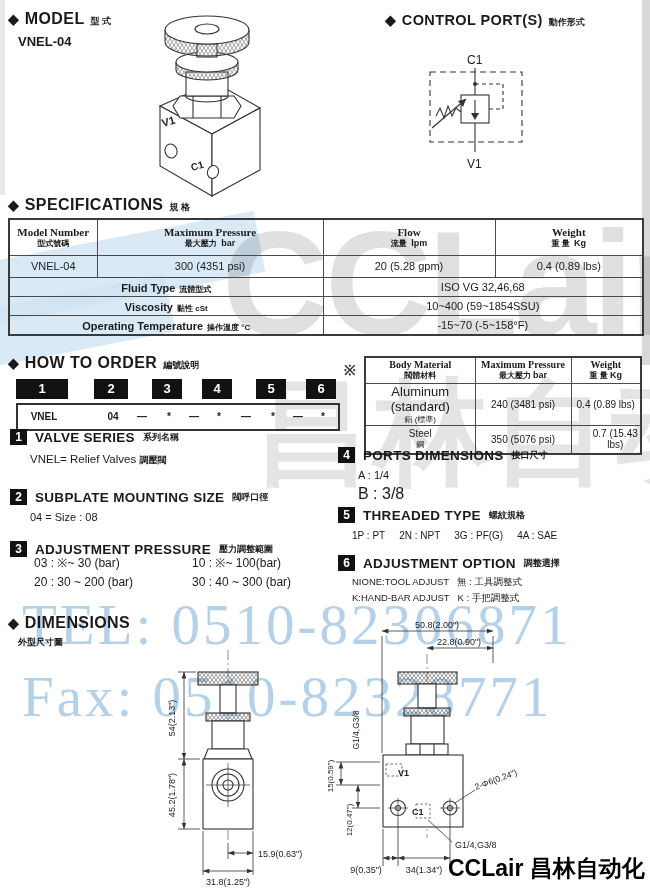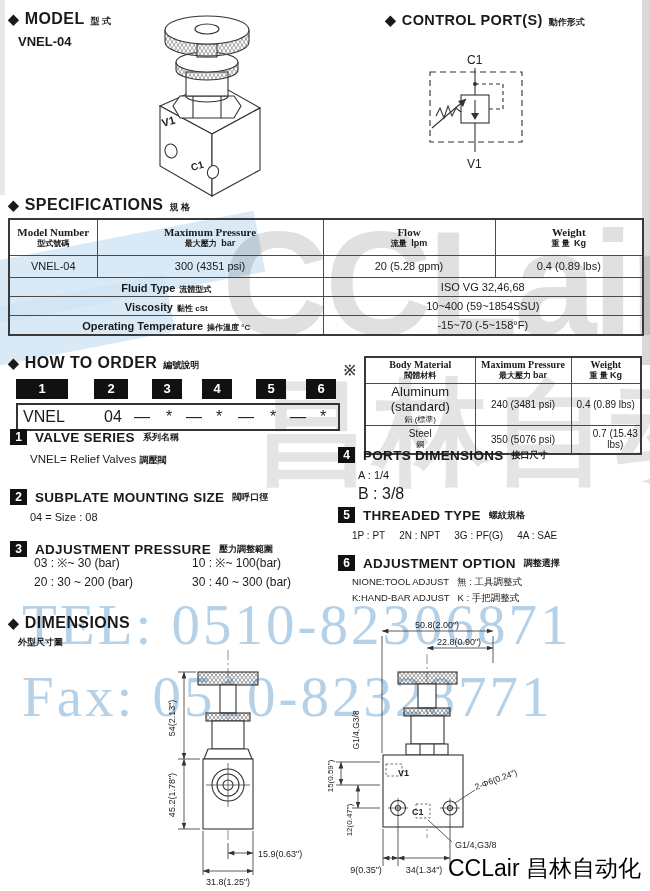--- a/index.html
+++ b/index.html
@@ -24,31 +24,31 @@
   table.dt{border:2px solid #3a3a3a;}
   .th-en{font-size:11px;font-weight:bold;font-family:Liberation Serif, serif;}
   .th-cn{font-size:8px;font-weight:bold;}
   .cell{font-size:11px;}
   .lab-en{font-size:11px;font-weight:bold;}
   .lab-cn{font-size:8px;font-weight:bold;margin-left:4px;}
   
   .ord{display:grid;grid-template-columns:52px 26px 34px 24px 30px 20px 30px 24px 30px 20px 30px;z-index:2;}
   .ord .b{background:#111;color:#fff;font-weight:bold;font-size:13px;text-align:center;line-height:20px;height:20px;}
   .ord2{border:2px solid #333;height:24px;align-items:center;background:transparent;}
-  .ord2 div{text-align:center;font-weight:normal;font-size:16px;line-height:24px;}
+  .ord2 div{text-align:center;font-weight:bold;font-size:10px;line-height:24px;}
   
   .nsec{z-index:2;display:flex;align-items:center;gap:8px;}
   .blk-num{display:inline-block;min-width:17px;height:16px;background:#111;color:#fff;font-weight:bold;
            font-size:12px;text-align:center;line-height:16px;}
   .nsec .t{font-weight:bold;font-size:13.5px;letter-spacing:.3px;}
   .body-txt{font-size:11.5px;z-index:2;}
   .small-txt{font-size:10px;z-index:2;}
   svg{overflow:visible;}
   svg text{font-family:"Liberation Sans",sans-serif;fill:#222;}
-  .footer-brand{font-weight:normal;font-size:23px;color:#000;z-index:3;white-space:nowrap;}
+  .footer-brand{font-weight:bold;font-size:23px;color:#000;z-index:3;white-space:nowrap;}
 </style>
 </head>
 <body>
 
 <div id="page">
 
   <div class="abs edge" style="left:0;top:0;width:5px;height:195px;background:#d8d8d8;opacity:.6;"></div>
   <div class="abs edge" style="left:642px;top:0;width:8px;height:365px;background:#b9b9b9;opacity:.55;"></div>
   <div class="abs wm-band" style="left:-30px;top:238px;width:292px;height:62px;"></div>
   <div class="abs wm-band" style="left:-60px;top:296px;width:232px;height:58px;"></div>

